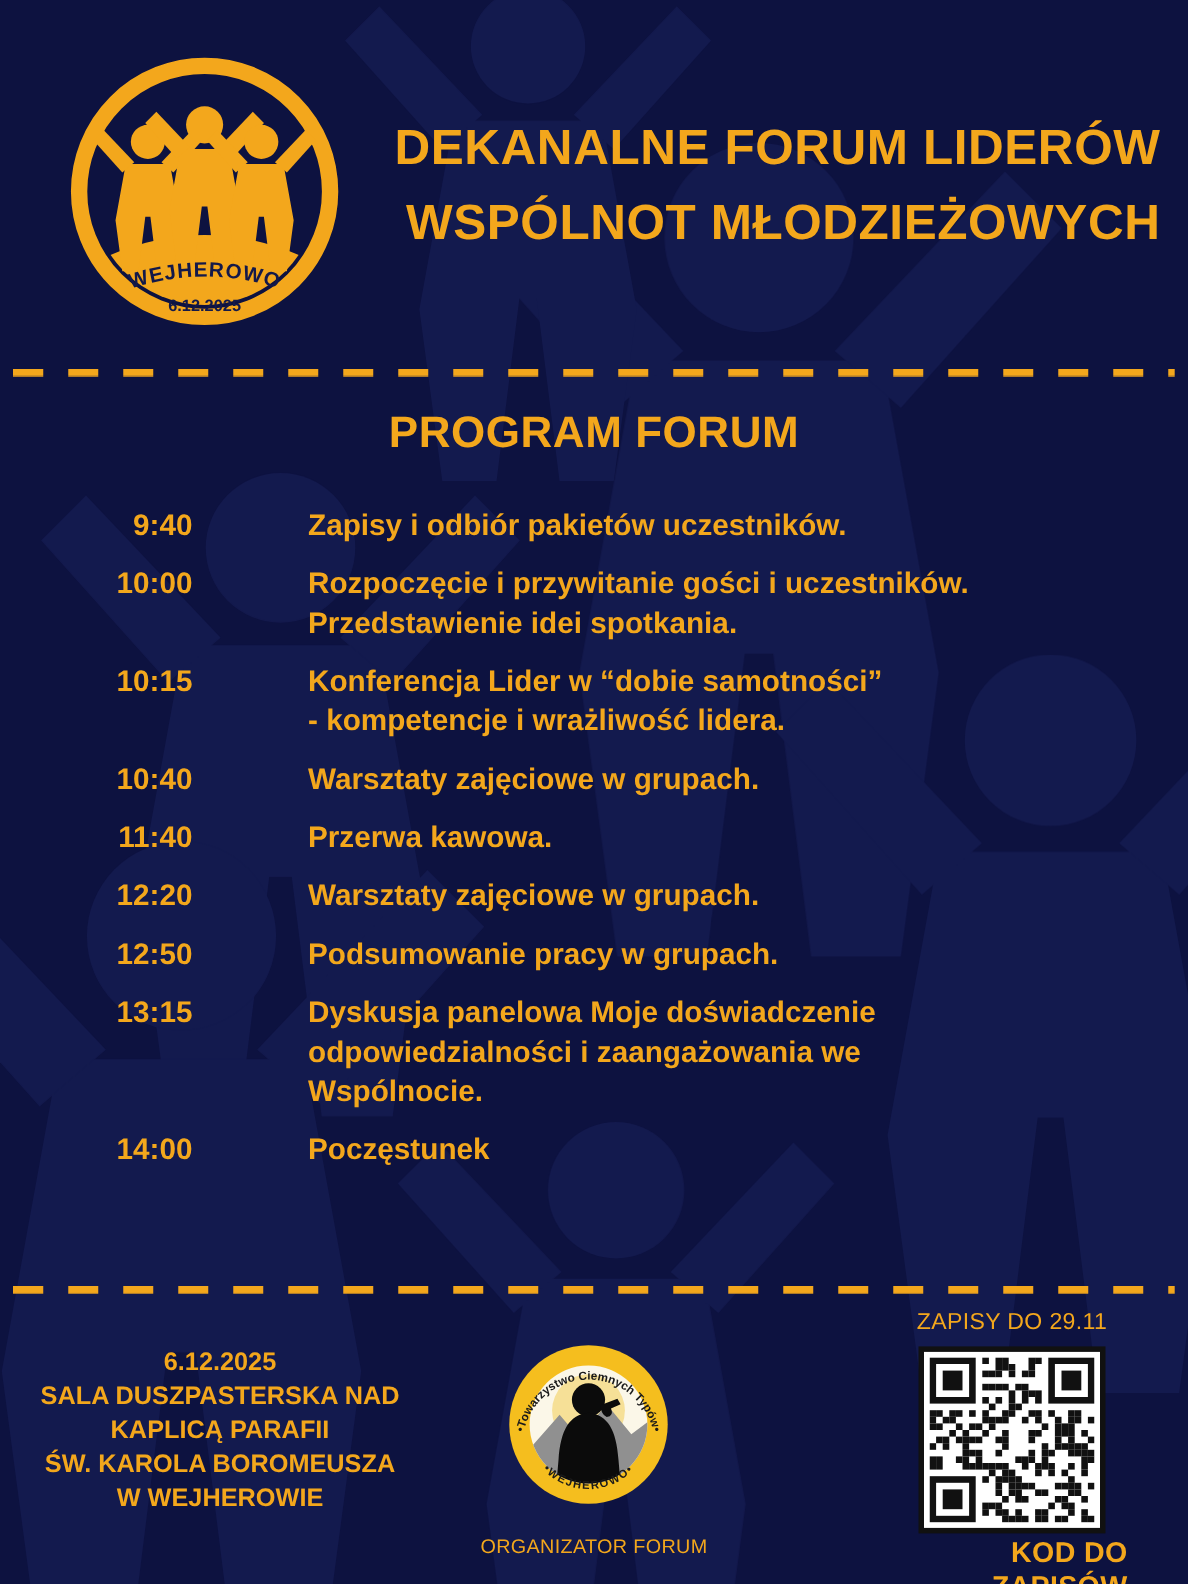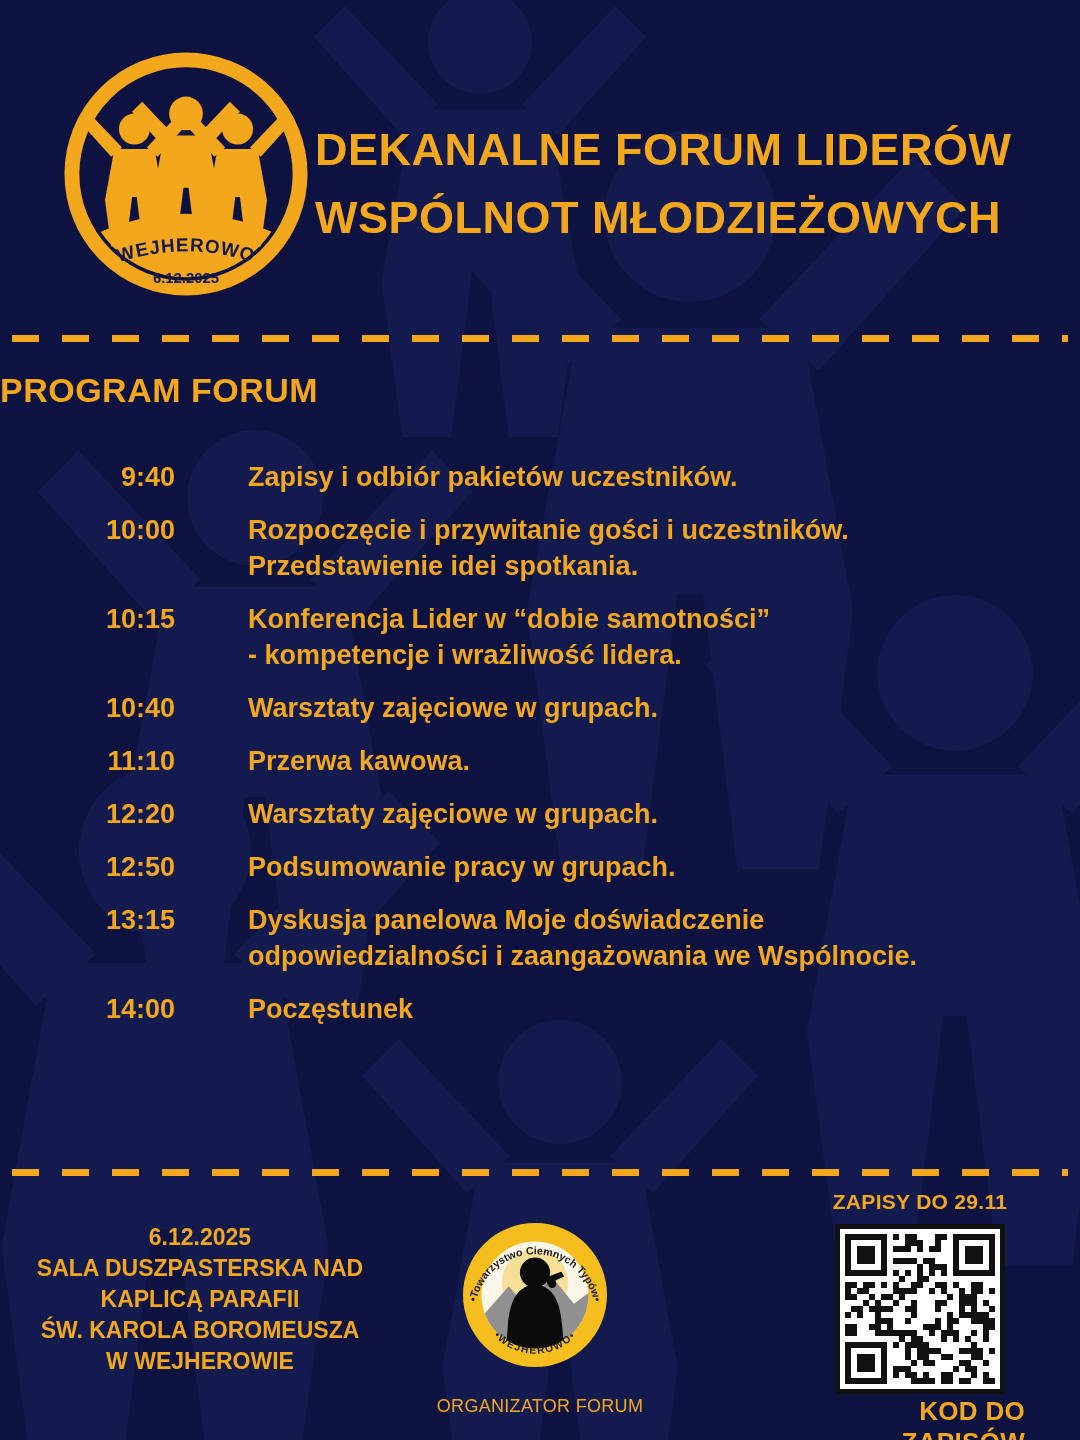--- a/index.html
+++ b/index.html
@@ -5,40 +5,40 @@
   :root{
     --bg:#0D1240; --wm:#1A2159; --accent:#F3A71C; --navy:#13194A;
     --qr-dark:#111111; --qr-light:#FFFFFF; --ring:#F5BE1E;
   }
   html,body{margin:0;padding:0;background:#0D1240;}
   .page{position:relative;width:1080px;height:1440px;overflow:hidden;
         background:var(--bg);font-family:"Liberation Sans",sans-serif;color:var(--accent);}
   .wm{position:absolute;inset:0;}
   
   .logo{position:absolute;left:62px;top:50px;width:248px;height:248px;}
-  .title{position:absolute;left:315px;top:100px;width:740px;text-align:left;
-         font-weight:700;font-size:45px;line-height:68px;letter-spacing:0.5px;margin-top:16px;}
+  .title{position:absolute;left:315px;top:100px;width:740px;text-align:right;
+         font-weight:700;font-size:45px;line-height:68px;letter-spacing:0.5px;}
   
   .divider{position:absolute;left:12px;right:12px;height:7px;
            background:repeating-linear-gradient(90deg,var(--accent) 0 27px,transparent 27px 50px);}
   .divider.top{top:335px;} .divider.bottom{top:1169px;}
   
-  .pf-heading{position:absolute;top:371px;left:0;width:100%;text-align:left;
-              font-size:34px;font-weight:700;letter-spacing:0.5px;}
+  .pf-heading{position:absolute;top:371px;left:0;width:100%;text-align:center;
+              font-size:40px;font-weight:700;letter-spacing:0.5px;}
   .program{position:absolute;top:459px;left:0;width:948px;}
   .prow{display:flex;margin-bottom:17px;}
   .prow.gap{margin-top:33px;}
   .ptime{flex:none;width:175px;text-align:right;font-weight:700;font-size:27px;line-height:36px;}
-  .pdesc{margin-left:73px;font-weight:700;font-size:27px;line-height:36px;max-width:760px;}
+  .pdesc{margin-left:105px;font-weight:700;font-size:27px;line-height:36px;max-width:760px;}
   .it{}
   
   .venue{position:absolute;left:30px;top:1222px;width:340px;text-align:center;
          font-size:23px;font-weight:700;line-height:31px;}
   .zapisy{position:absolute;left:815px;top:1190px;width:210px;text-align:center;
-          font-size:21px;font-weight:700;letter-spacing:0.3px;}
+          font-size:21px;font-weight:400;letter-spacing:0.3px;}
   .qr{position:absolute;left:835px;top:1224px;width:170px;height:170px;background:var(--qr-dark);}
   .qr-inner{position:absolute;inset:5px;background:var(--qr-light);}
   .qr-inner svg{position:absolute;left:5px;top:5px;}
   .qr-caption{position:absolute;left:815px;top:1396px;width:210px;text-align:right;
               font-size:26px;font-weight:700;letter-spacing:0.3px;}
   .badge{position:absolute;left:462px;top:1222px;width:146px;height:146px;}
   .org-caption{position:absolute;left:380px;top:1396px;width:320px;text-align:center;
                font-size:18px;font-weight:400;letter-spacing:0.3px;}
 </style>
 </head>
@@ -113,21 +113,21 @@
           <div><span class="it">- kompetencje i wrażliwość lidera.</span></div>
         </div>
       </div>
       <div class="prow">
         <div class="ptime">10:40</div>
         <div class="pdesc">
           <div><span>Warsztaty zajęciowe w grupach.</span></div>
         </div>
       </div>
       <div class="prow">
-        <div class="ptime">11:10</div>
+        <div class="ptime">11:40</div>
         <div class="pdesc">
           <div><span>Przerwa kawowa.</span></div>
         </div>
       </div>
       <div class="prow">
         <div class="ptime">12:20</div>
         <div class="pdesc">
           <div><span>Warsztaty zajęciowe w grupach.</span></div>
         </div>
       </div>

